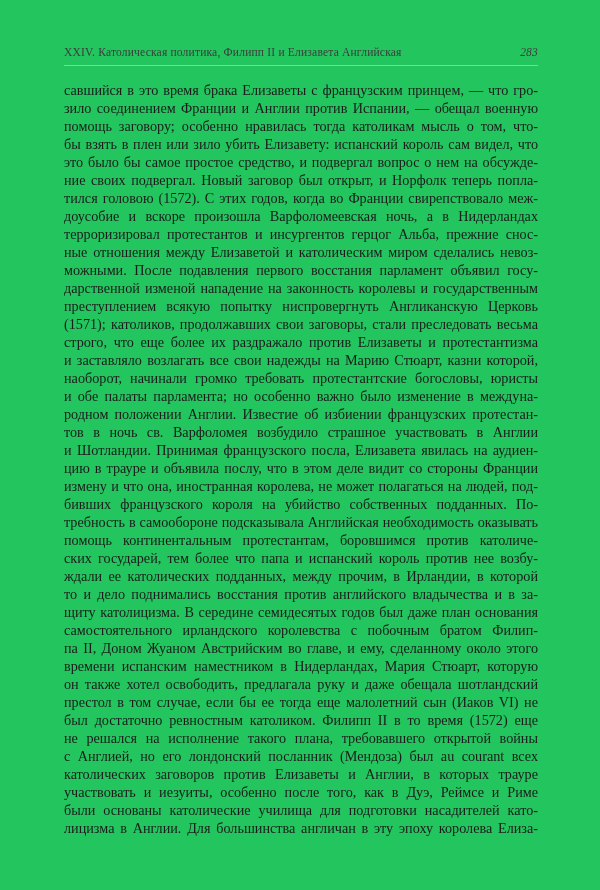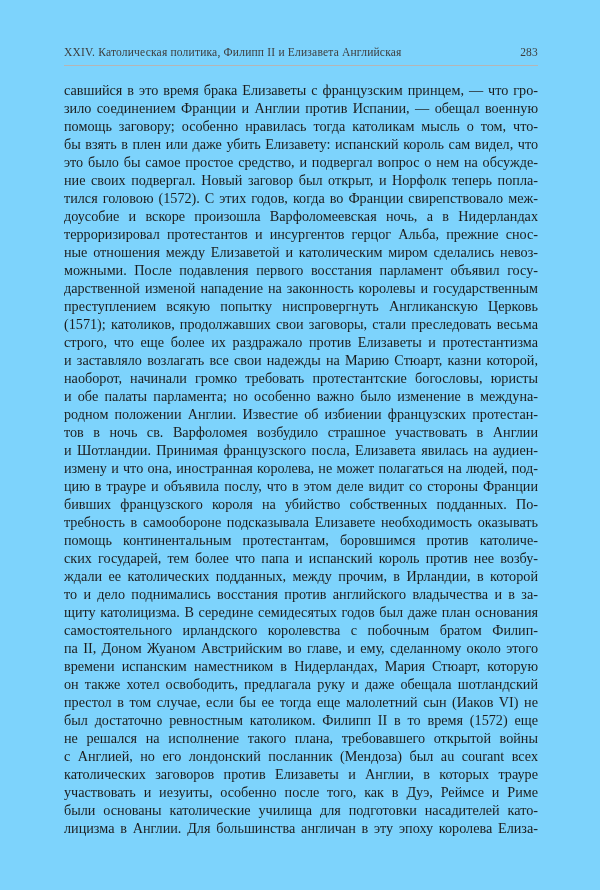--- a/index.html
+++ b/index.html
@@ -4,41 +4,42 @@
 <style>
   html, body {
     margin: 0;
     padding: 0;
     background: #ffffff;
   }
   .page {
     position: relative;
     width: 600px;
     height: 890px;
-    background: #7dd3fc;
+    background: #22c55e;
     box-sizing: border-box;
     padding: 46px 62px 0 64px;
     font-family: "Liberation Serif", serif;
     color: #1c1c1c;
     overflow: hidden;
   }
   .page-header {
     display: flex;
     justify-content: space-between;
     align-items: baseline;
     font-size: 11.5px;
     color: #3d3d3d;
     letter-spacing: 0.2px;
     padding-bottom: 7px;
   }
   .header-title {
     white-space: nowrap;
   }
   .page-number {
     color: #3d3d3d;
+    font-style: italic;
   }
   .header-rule {
     border: none;
     border-top: 1px solid #b5b5b5;
     margin: 0 0 15px 0;
   }
   .body-text {
     font-size: 14.2px;
   }
   .body-text .line {
@@ -57,42 +58,42 @@
 <div class="page">
   <header class="page-header">
     <span class="header-title">XXIV. Католическая политика, Филипп II и Елизавета Английская</span>
     <span class="page-number">283</span>
   </header>
   <hr class="header-rule">
   <main class="body-text">
       <div class="line">савшийся в это время брака Елизаветы с французским принцем, — что гро-</div>
       <div class="line">зило соединением Франции и Англии против Испании, — обещал военную</div>
       <div class="line">помощь заговору; особенно нравилась тогда католикам мысль о том, что-</div>
-      <div class="line">бы взять в плен или даже убить Елизавету: испанский король сам видел, что</div>
+      <div class="line">бы взять в плен или зило убить Елизавету: испанский король сам видел, что</div>
       <div class="line">это было бы самое простое средство, и подвергал вопрос о нем на обсужде-</div>
       <div class="line">ние своих подвергал. Новый заговор был открыт, и Норфолк теперь попла-</div>
       <div class="line">тился головою (1572). С этих годов, когда во Франции свирепствовало меж-</div>
       <div class="line">доусобие и вскоре произошла Варфоломеевская ночь, а в Нидерландах</div>
       <div class="line">терроризировал протестантов и инсургентов герцог Альба, прежние снос-</div>
       <div class="line">ные отношения между Елизаветой и католическим миром сделались невоз-</div>
       <div class="line">можными. После подавления первого восстания парламент объявил госу-</div>
       <div class="line">дарственной изменой нападение на законность королевы и государственным</div>
       <div class="line">преступлением всякую попытку ниспровергнуть Англиканскую Церковь</div>
       <div class="line">(1571); католиков, продолжавших свои заговоры, стали преследовать весьма</div>
       <div class="line">строго, что еще более их раздражало против Елизаветы и протестантизма</div>
       <div class="line">и заставляло возлагать все свои надежды на Марию Стюарт, казни которой,</div>
       <div class="line">наоборот, начинали громко требовать протестантские богословы, юристы</div>
       <div class="line">и обе палаты парламента; но особенно важно было изменение в междуна-</div>
       <div class="line">родном положении Англии. Известие об избиении французских протестан-</div>
       <div class="line">тов в ночь св. Варфоломея возбудило страшное участвовать в Англии</div>
       <div class="line">и Шотландии. Принимая французского посла, Елизавета явилась на аудиен-</div>
+      <div class="line">цию в трауре и объявила послу, что в этом деле видит со стороны Франции</div>
       <div class="line">измену и что она, иностранная королева, не может полагаться на людей, под-</div>
-      <div class="line">цию в трауре и объявила послу, что в этом деле видит со стороны Франции</div>
       <div class="line">бивших французского короля на убийство собственных подданных. По-</div>
-      <div class="line">требность в самообороне подсказывала Елизавете необходимость оказывать</div>
+      <div class="line">требность в самообороне подсказывала Английская необходимость оказывать</div>
       <div class="line">помощь континентальным протестантам, боровшимся против католиче-</div>
       <div class="line">ских государей, тем более что папа и испанский король против нее возбу-</div>
       <div class="line">ждали ее католических подданных, между прочим, в Ирландии, в которой</div>
       <div class="line">то и дело поднимались восстания против английского владычества и в за-</div>
       <div class="line">щиту католицизма. В середине семидесятых годов был даже план основания</div>
       <div class="line">самостоятельного ирландского королевства с побочным братом Филип-</div>
       <div class="line">па II, Доном Жуаном Австрийским во главе, и ему, сделанному около этого</div>
       <div class="line">времени испанским наместником в Нидерландах, Мария Стюарт, которую</div>
       <div class="line">он также хотел освободить, предлагала руку и даже обещала шотландский</div>
       <div class="line">престол в том случае, если бы ее тогда еще малолетний сын (Иаков VI) не</div>

